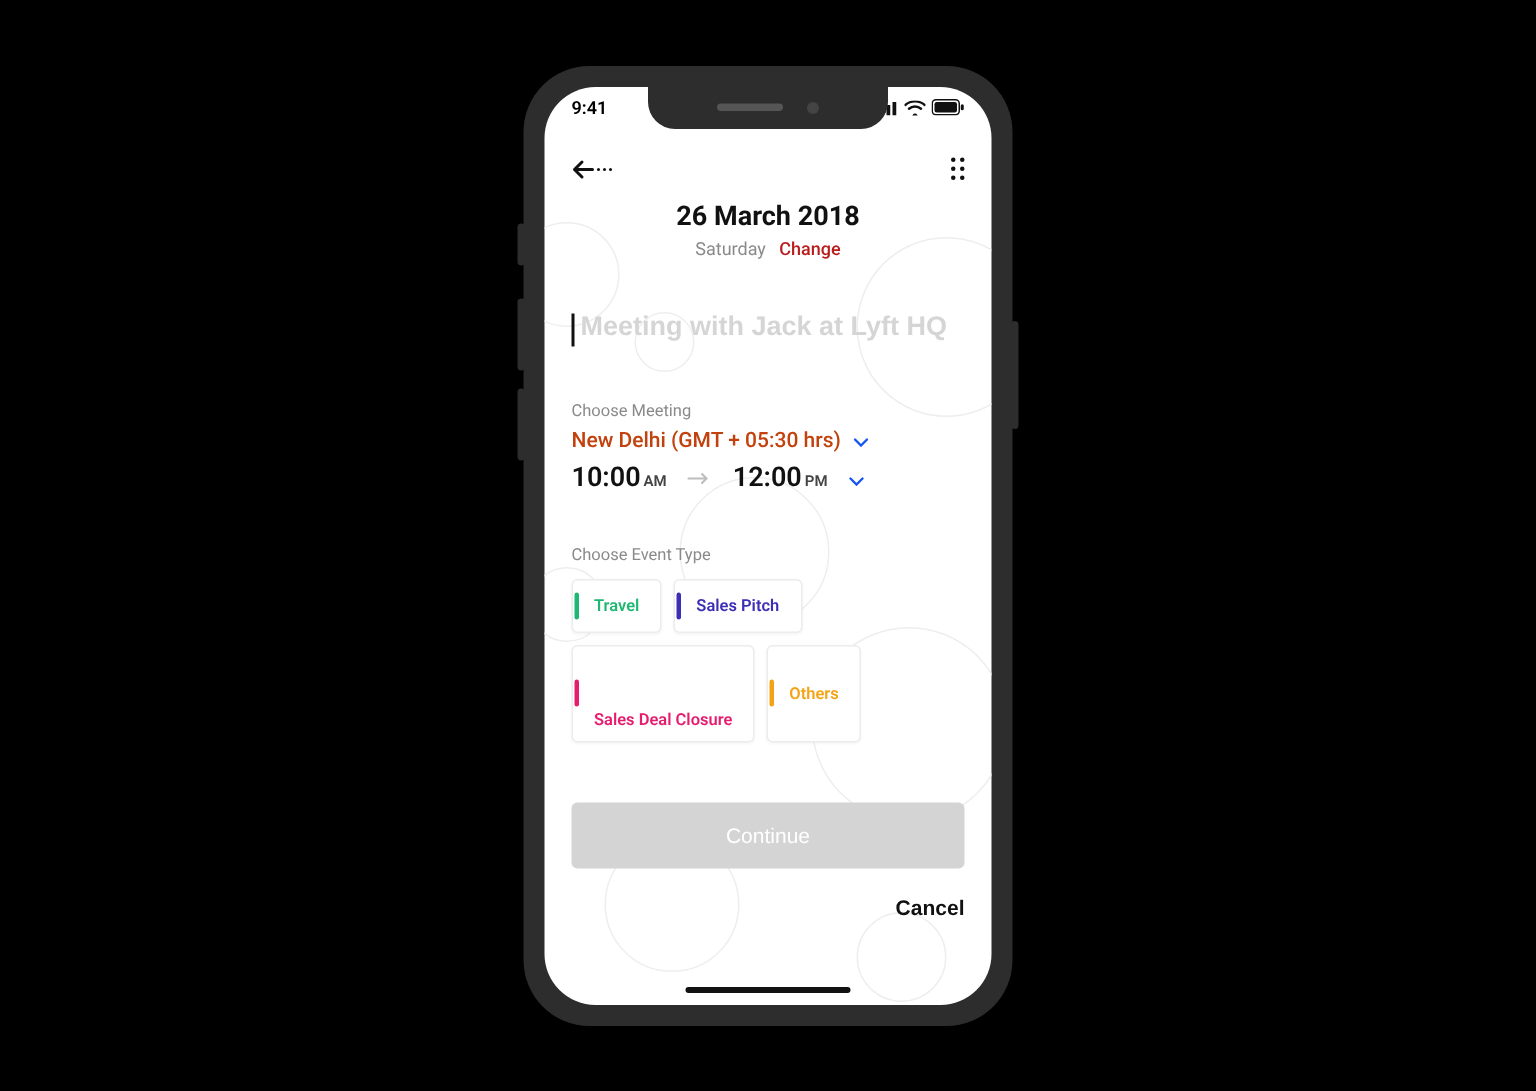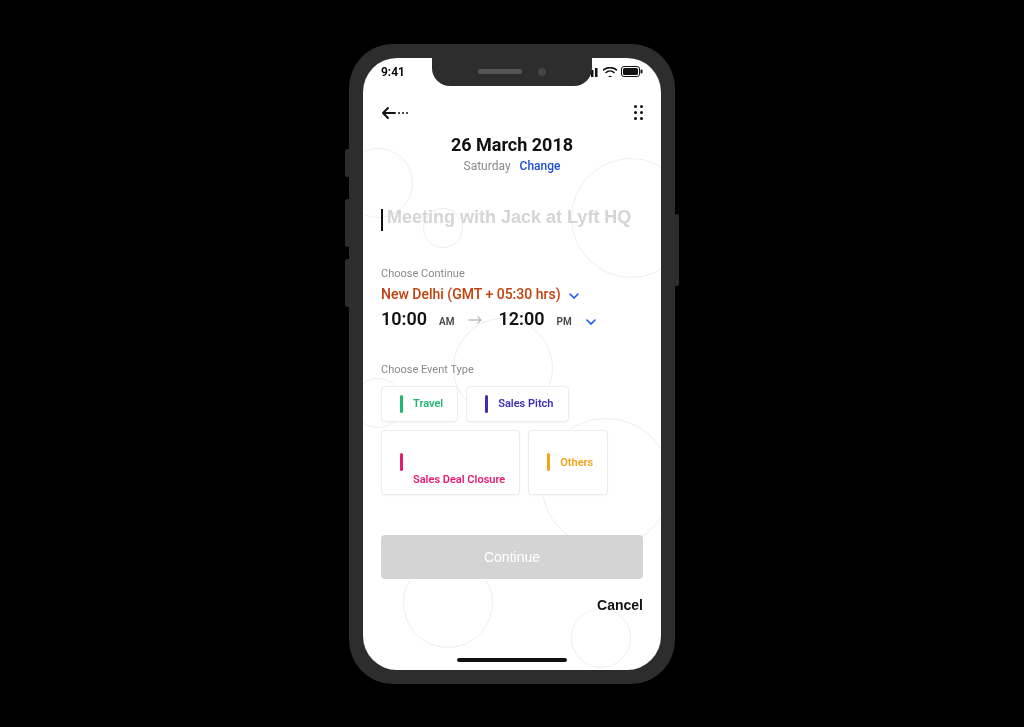--- a/index.html
+++ b/index.html
@@ -106,21 +106,21 @@
   }
   .menu-dots span { width: 3px; height: 3px; background: #111; border-radius: 50%; }
 
   .date-block {
     text-align: center;
     margin-top: 8px;
   }
   .date-title { font-size: 18px; font-weight: 700; color: #111; }
   .date-sub { margin-top: 4px; font-size: 12px; }
   .date-day { color: #8a8a8a; margin-right: 6px; }
-  .date-change { color: #1d4ed8; font-weight: 500; cursor: pointer; }
+  .date-change { color: #b91c1c; font-weight: 500; cursor: pointer; }
 
   .title-input-wrap {
     position: relative;
     margin-top: 34px;
     height: 26px;
   }
   .cursor-bar {
     position: absolute;
     left: 0;
     top: 2px;
@@ -160,34 +160,34 @@
 
   .time-row {
     margin-top: 6px;
     display: flex;
     align-items: baseline;
     gap: 8px;
     font-size: 14px;
     color: #111;
   }
   .time-val { font-size: 18px; font-weight: 600; }
-  .ampm { font-size: 10px; font-weight: 600; margin-left: 12px; color: #444; }
+  .ampm { font-size: 10px; font-weight: 600; margin-left: 2px; color: #444; }
   .arrow-between { color: #bdbdbd; margin: 0 6px; }
 
   .chips {
     margin-top: 10px;
     display: flex;
     flex-wrap: wrap;
     gap: 8px;
   }
   .chip {
     background: #fff;
     border: 1px solid #ececec;
     border-radius: 4px;
-    padding: 8px 14px 8px 18px;
+    padding: 8px 14px 8px 1px;
     font-size: 11px;
     font-weight: 600;
     display: flex;
     align-items: center;
     cursor: pointer;
     box-shadow: 0 1px 2px rgba(0,0,0,0.04);
   }
   .chip .bar { width: 3px; height: 18px; border-radius: 2px; margin-right: 10px; }
 
   .continue-btn {
@@ -305,21 +305,21 @@
           <span class="date-day">Saturday</span>
           <span class="date-change">Change</span>
         </div>
       </div>
 
       <div class="title-input-wrap">
         <div class="cursor-bar"></div>
         <input class="title-input" type="text" placeholder="Meeting with Jack at Lyft HQ" style="">
       </div>
 
-      <div class="section-label">Choose Continue</div>
+      <div class="section-label">Choose Meeting</div>
       <div class="tz-row">
         <span>New Delhi (GMT + 05:30 hrs)</span>
         <span class="chev">
           <svg width="10" height="6" viewBox="0 0 10 6">
               <path d="M1 1 L5 5 L9 1" stroke="#1656f2" stroke-width="1.6" fill="none" stroke-linecap="round"></path>
             </svg>
         </span>
       </div>
 
       <div class="time-row">

